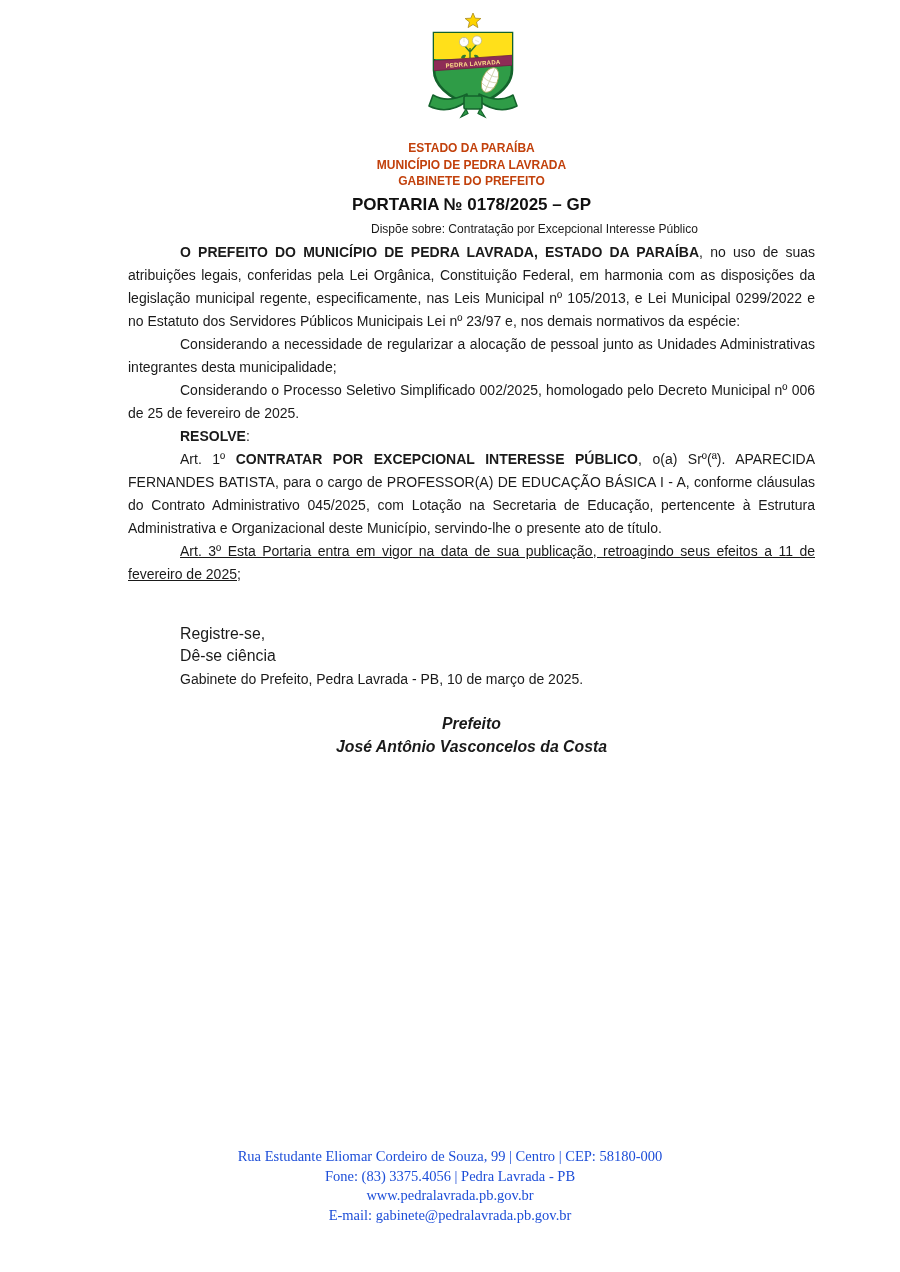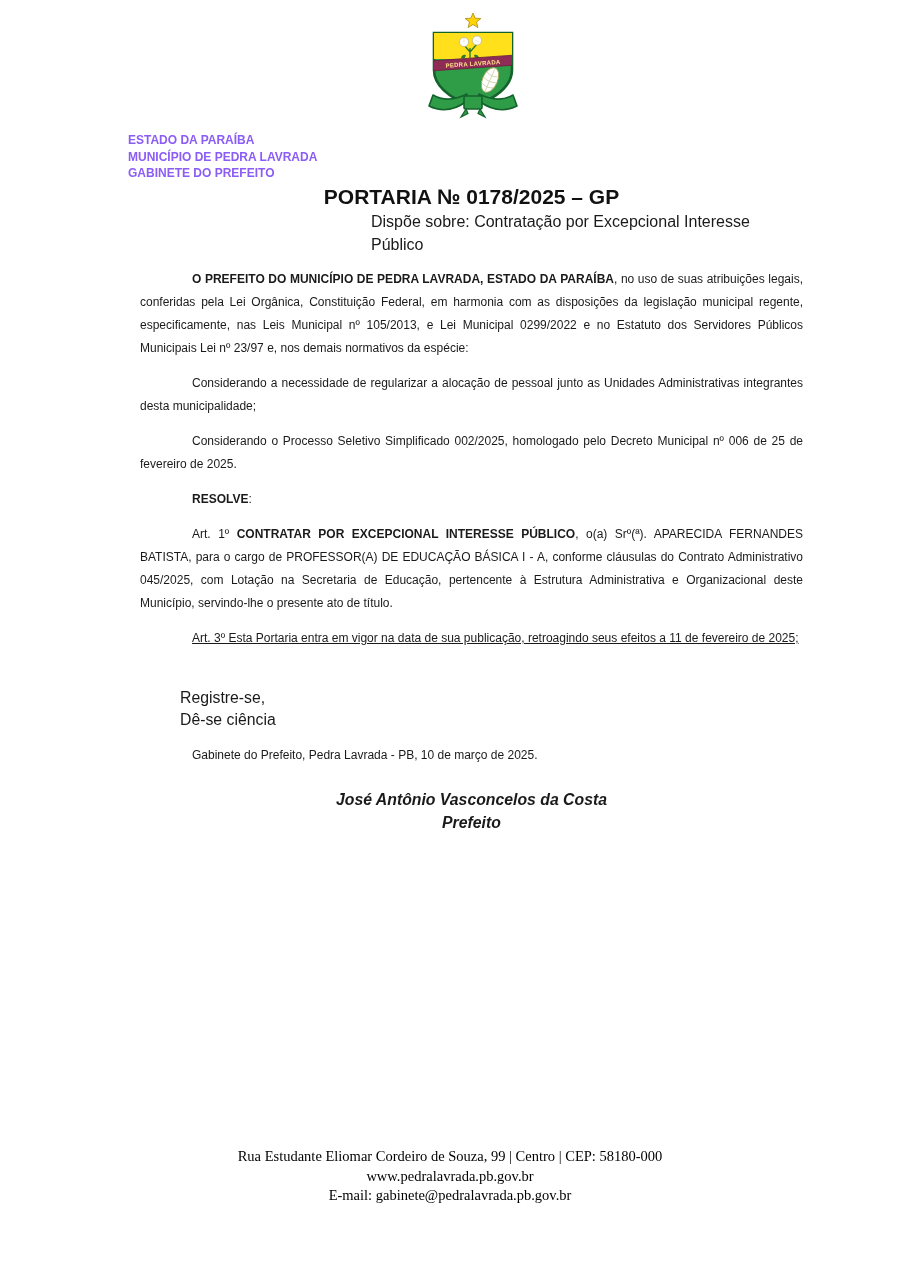--- a/index.html
+++ b/index.html
@@ -2,41 +2,41 @@
 <html><head>
 <meta charset="utf-8">
 <style>
   html,body{margin:0;padding:0;background:#ffffff;}
   body{
     width:900px;height:1272px;position:relative;overflow:hidden;
     font-family:"Liberation Sans",sans-serif;color:#1a1a1a;
   }
   .page{padding:0 85px 0 128px;}
   .crest-wrap{display:flex;justify-content:center;margin-top:12px;}
-  .org-lines{margin-top:0;font-weight:bold;font-size:12px;line-height:16.5px;color:#8b5cf6;}
-  .doc-title{margin-top:3px;text-align:center;font-weight:bold;font-size:21px;line-height:23px;color:#111;}
-  .epigraph{margin-top:2px;margin-left:243px;width:405px;font-size:16px;line-height:23px;text-align:left;}
+  .org-lines{margin-top:8px;text-align:center;font-weight:bold;font-size:12px;line-height:16.5px;color:#c2410c;}
+  .doc-title{margin-top:3px;text-align:center;font-weight:bold;font-size:17px;line-height:23px;color:#111;}
+  .epigraph{margin-top:2px;margin-left:243px;width:405px;font-size:12px;line-height:23px;text-align:left;}
   p.body-par{
-    margin:12px;font-size:12px;line-height:23px;text-align:justify;
+    margin:0;font-size:14px;line-height:23px;text-align:justify;
     text-indent:52px;
   }
   .b{font-weight:bold;}
   .preamble{margin-top:2px;}
   .considerando1{margin-top:13px;}
   .considerando2{margin-top:8px;}
   .resolve{margin-top:9px;text-align:left;}
   .art1{margin-top:23px;}
   .art2{margin-top:20px;}
   .art3{margin-top:16px;text-decoration:underline;}
   .closing{margin-top:37px;padding-left:52px;font-size:15.8px;line-height:22.5px;}
   .dateline{margin-top:22px;text-align:left;}
   .signature{margin-top:21px;text-align:center;font-size:15.8px;line-height:23px;font-weight:bold;font-style:italic;}
   .footer{
     position:absolute;left:0;right:0;top:1147px;text-align:center;
-    font-family:"Liberation Serif",serif;font-size:14.5px;line-height:19.5px;color:#000000;
+    font-family:"Liberation Serif",serif;font-size:14.5px;line-height:19.5px;color:#1d4ed8;
   }
   .footer div{white-space:nowrap;}
 </style>
 </head>
 <body>
 
 <div class="page">
 
   <div class="crest-wrap">
     <svg width="100" height="120" viewBox="0 0 100 120">
@@ -100,23 +100,24 @@
   <p class="body-par art3">Art. 3º Esta Portaria entra em vigor na data de sua publicação, retroagindo seus efeitos a 11 de fevereiro de 2025;</p>
 
   <div class="closing">
     <div>Registre-se,</div>
     <div>Dê-se ciência</div>
   </div>
 
   <p class="body-par dateline">Gabinete do Prefeito, Pedra Lavrada - PB, 10 de março de 2025.</p>
 
   <div class="signature">
+    <div>Prefeito</div>
     <div>José Antônio Vasconcelos da Costa</div>
-    <div>Prefeito</div>
   </div>
 
 </div>
 
 <div class="footer">
   <div>Rua Estudante Eliomar Cordeiro de Souza, 99 | Centro | CEP: 58180-000</div>
+  <div>Fone: (83) 3375.4056 | Pedra Lavrada - PB</div>
   <div>www.pedralavrada.pb.gov.br</div>
   <div>E-mail: gabinete@pedralavrada.pb.gov.br</div>
 </div>
 
 </body></html>

